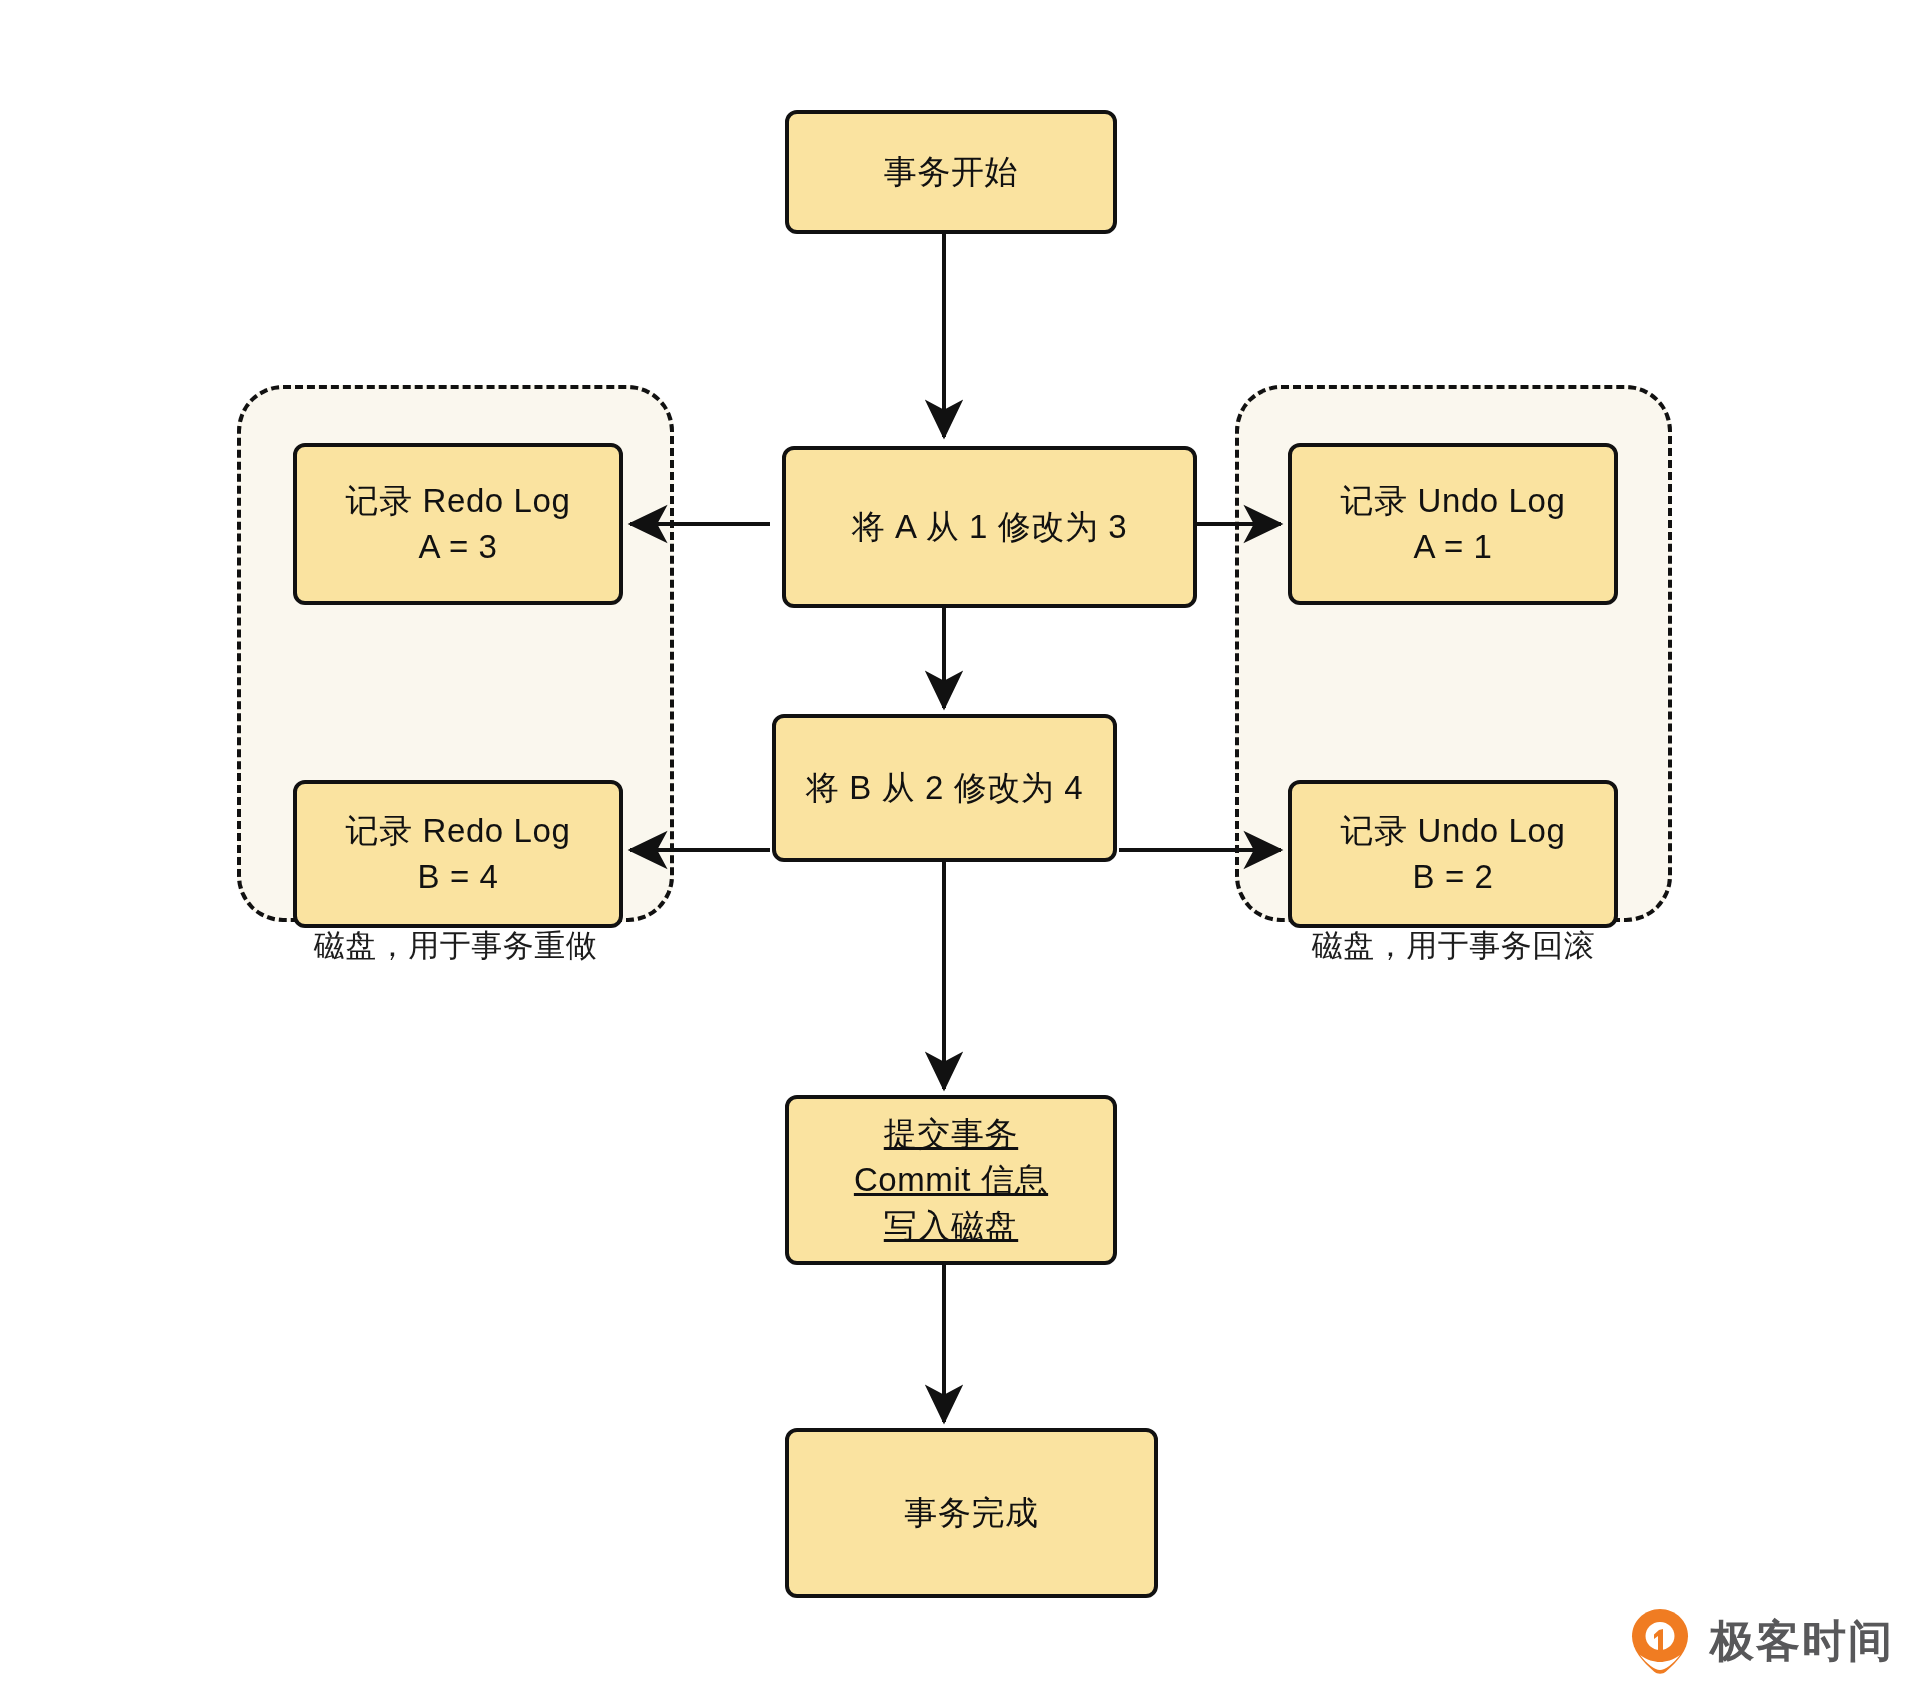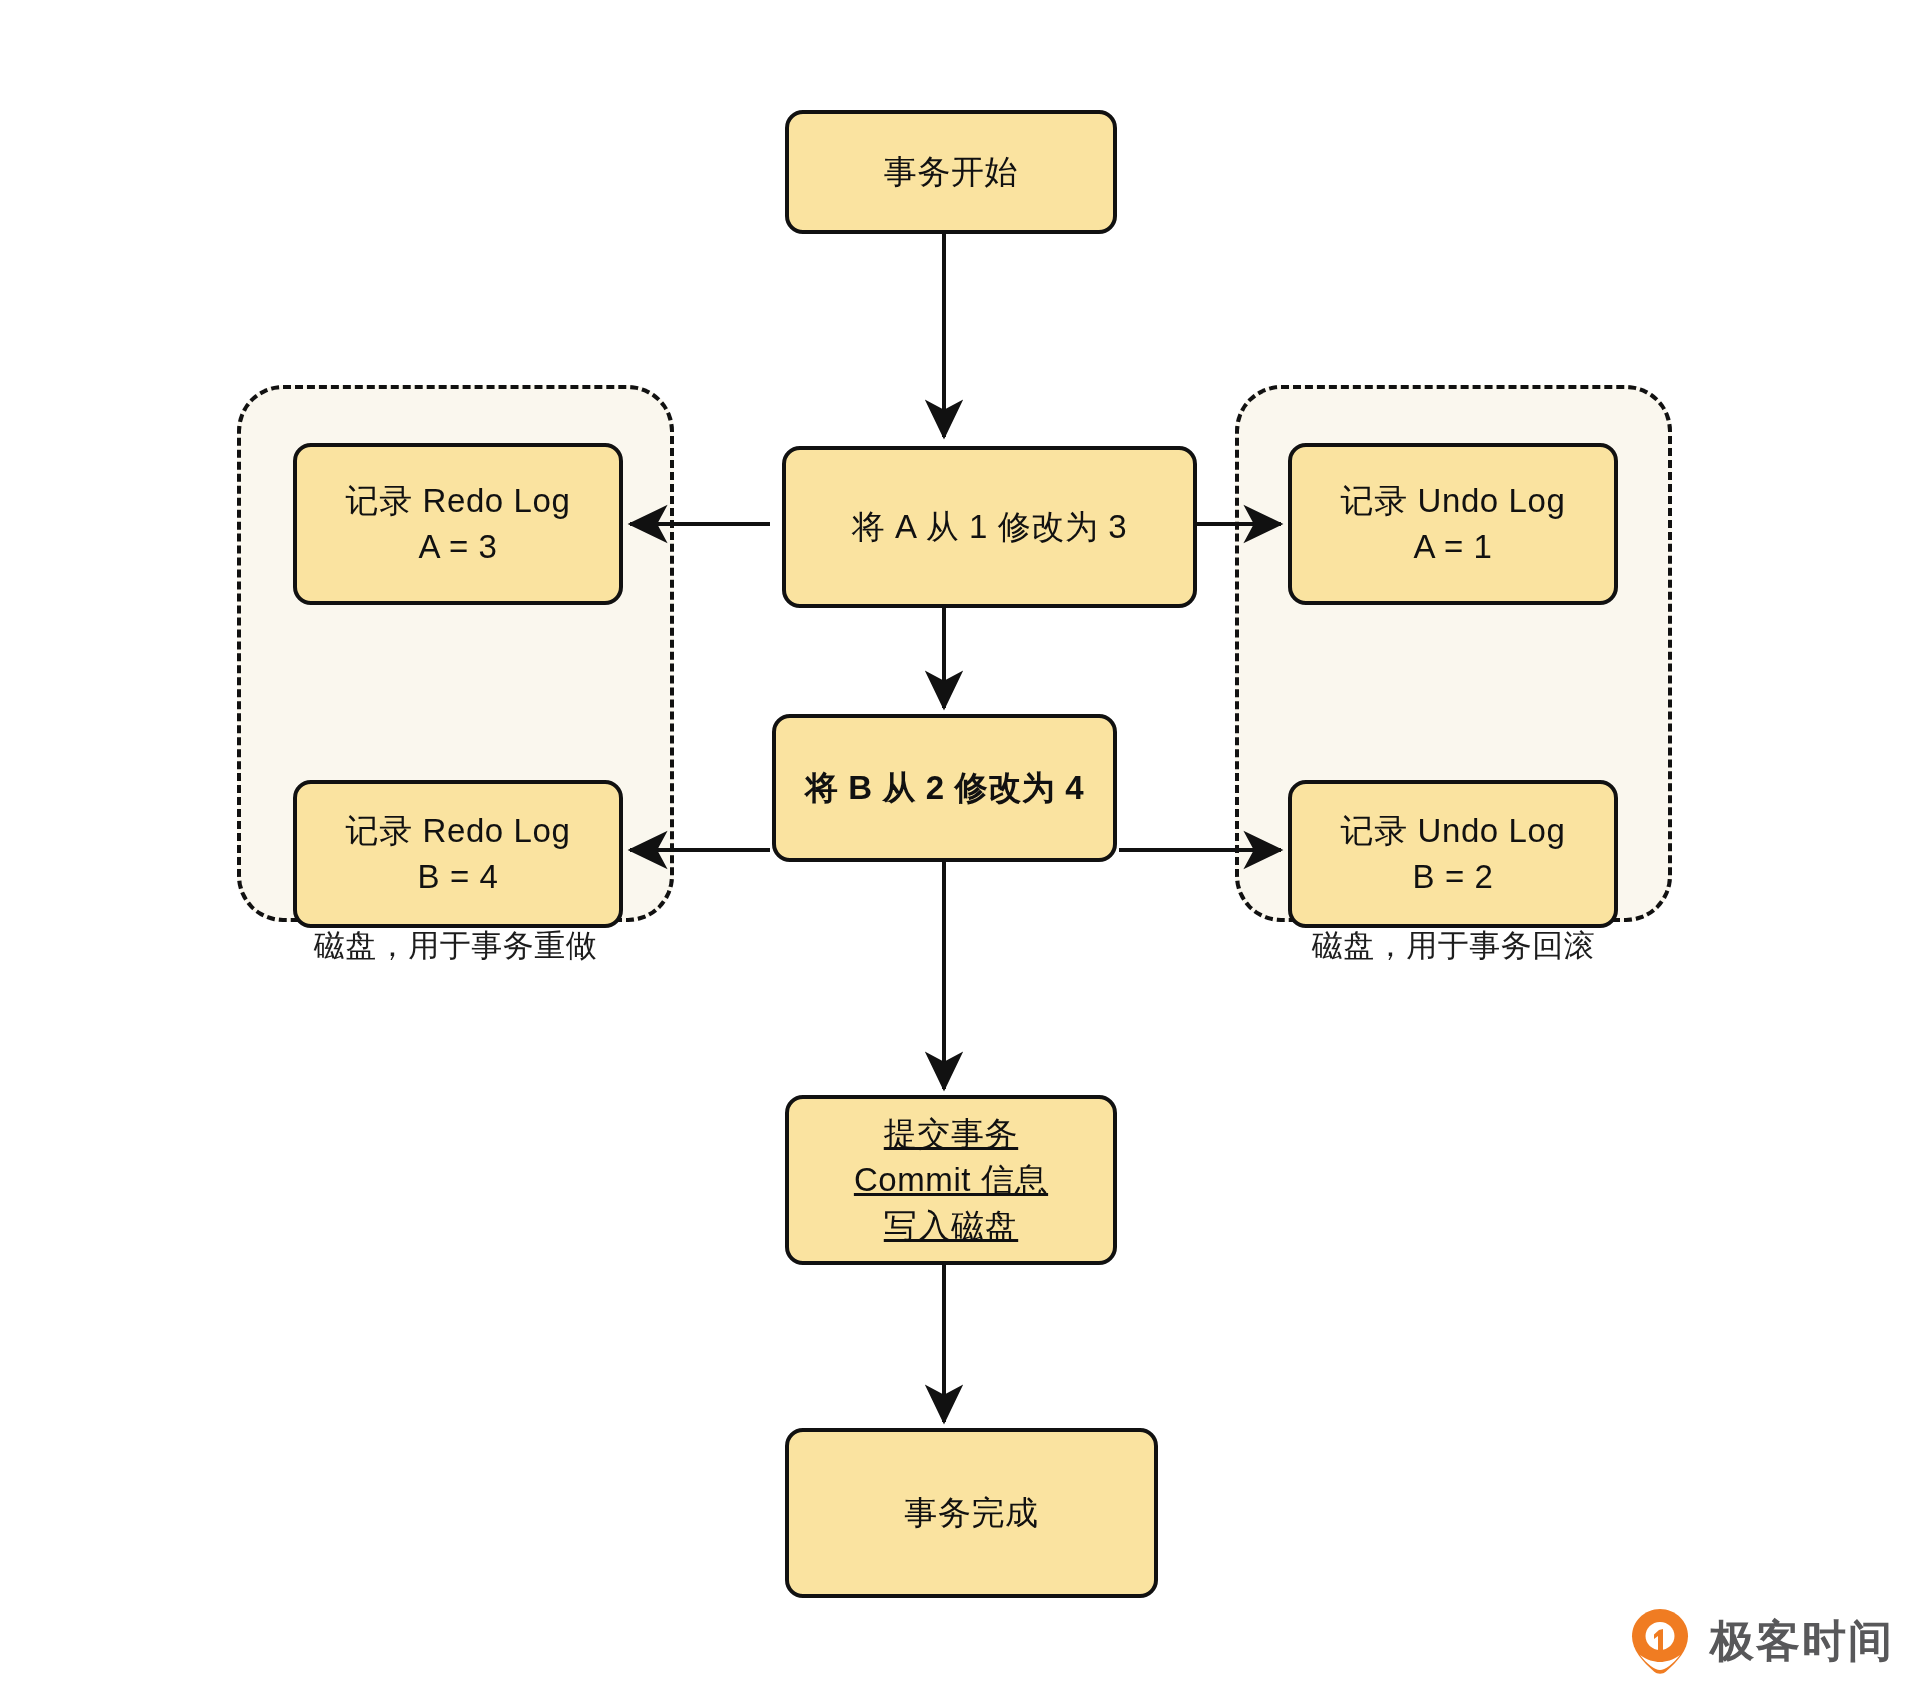--- a/index.html
+++ b/index.html
@@ -56,37 +56,37 @@
     font-family: "Liberation Sans", "DejaVu Sans", sans-serif;
   }
   #caption-redo { top: 398px; }
   #caption-undo { top: 398px; }
 
   
   .node {
     position: absolute;
     background: #FAE3A0;
     border: 4px solid #111111;
-    border-radius: 18px;
+    border-radius: 12px;
     box-sizing: border-box;
     display: flex;
     align-items: center;
     justify-content: center;
     text-align: center;
     color: #111111;
     font-size: 33px;
     line-height: 46px;
     letter-spacing: 0.6px;
     white-space: pre-line;
     font-family: "Liberation Sans", "DejaVu Sans", sans-serif;
   }
 
   #node-start      { left: 785px;  top: 110px;  width: 332px; height: 124px; }
   #node-modify-a   { left: 772px;  top: 446px;  width: 415px; height: 162px; margin-left: 10px; }
-  #node-modify-b   { left: 772px;  top: 714px;  width: 345px; height: 148px; font-weight: bold; }
+  #node-modify-b   { left: 772px;  top: 714px;  width: 345px; height: 148px; }
   #node-commit     { left: 785px;  top: 1095px; width: 332px; height: 170px; text-decoration: underline; }
   #node-done       { left: 785px;  top: 1428px; width: 373px; height: 170px; }
 
   #node-redo-a     { left: 293px;  top: 443px;  width: 330px; height: 162px; }
   #node-redo-b     { left: 293px;  top: 780px;  width: 330px; height: 148px; }
   #node-undo-a     { left: 1288px; top: 443px;  width: 330px; height: 162px; }
   #node-undo-b     { left: 1288px; top: 780px;  width: 330px; height: 148px; }
 
   
   #arrows {

